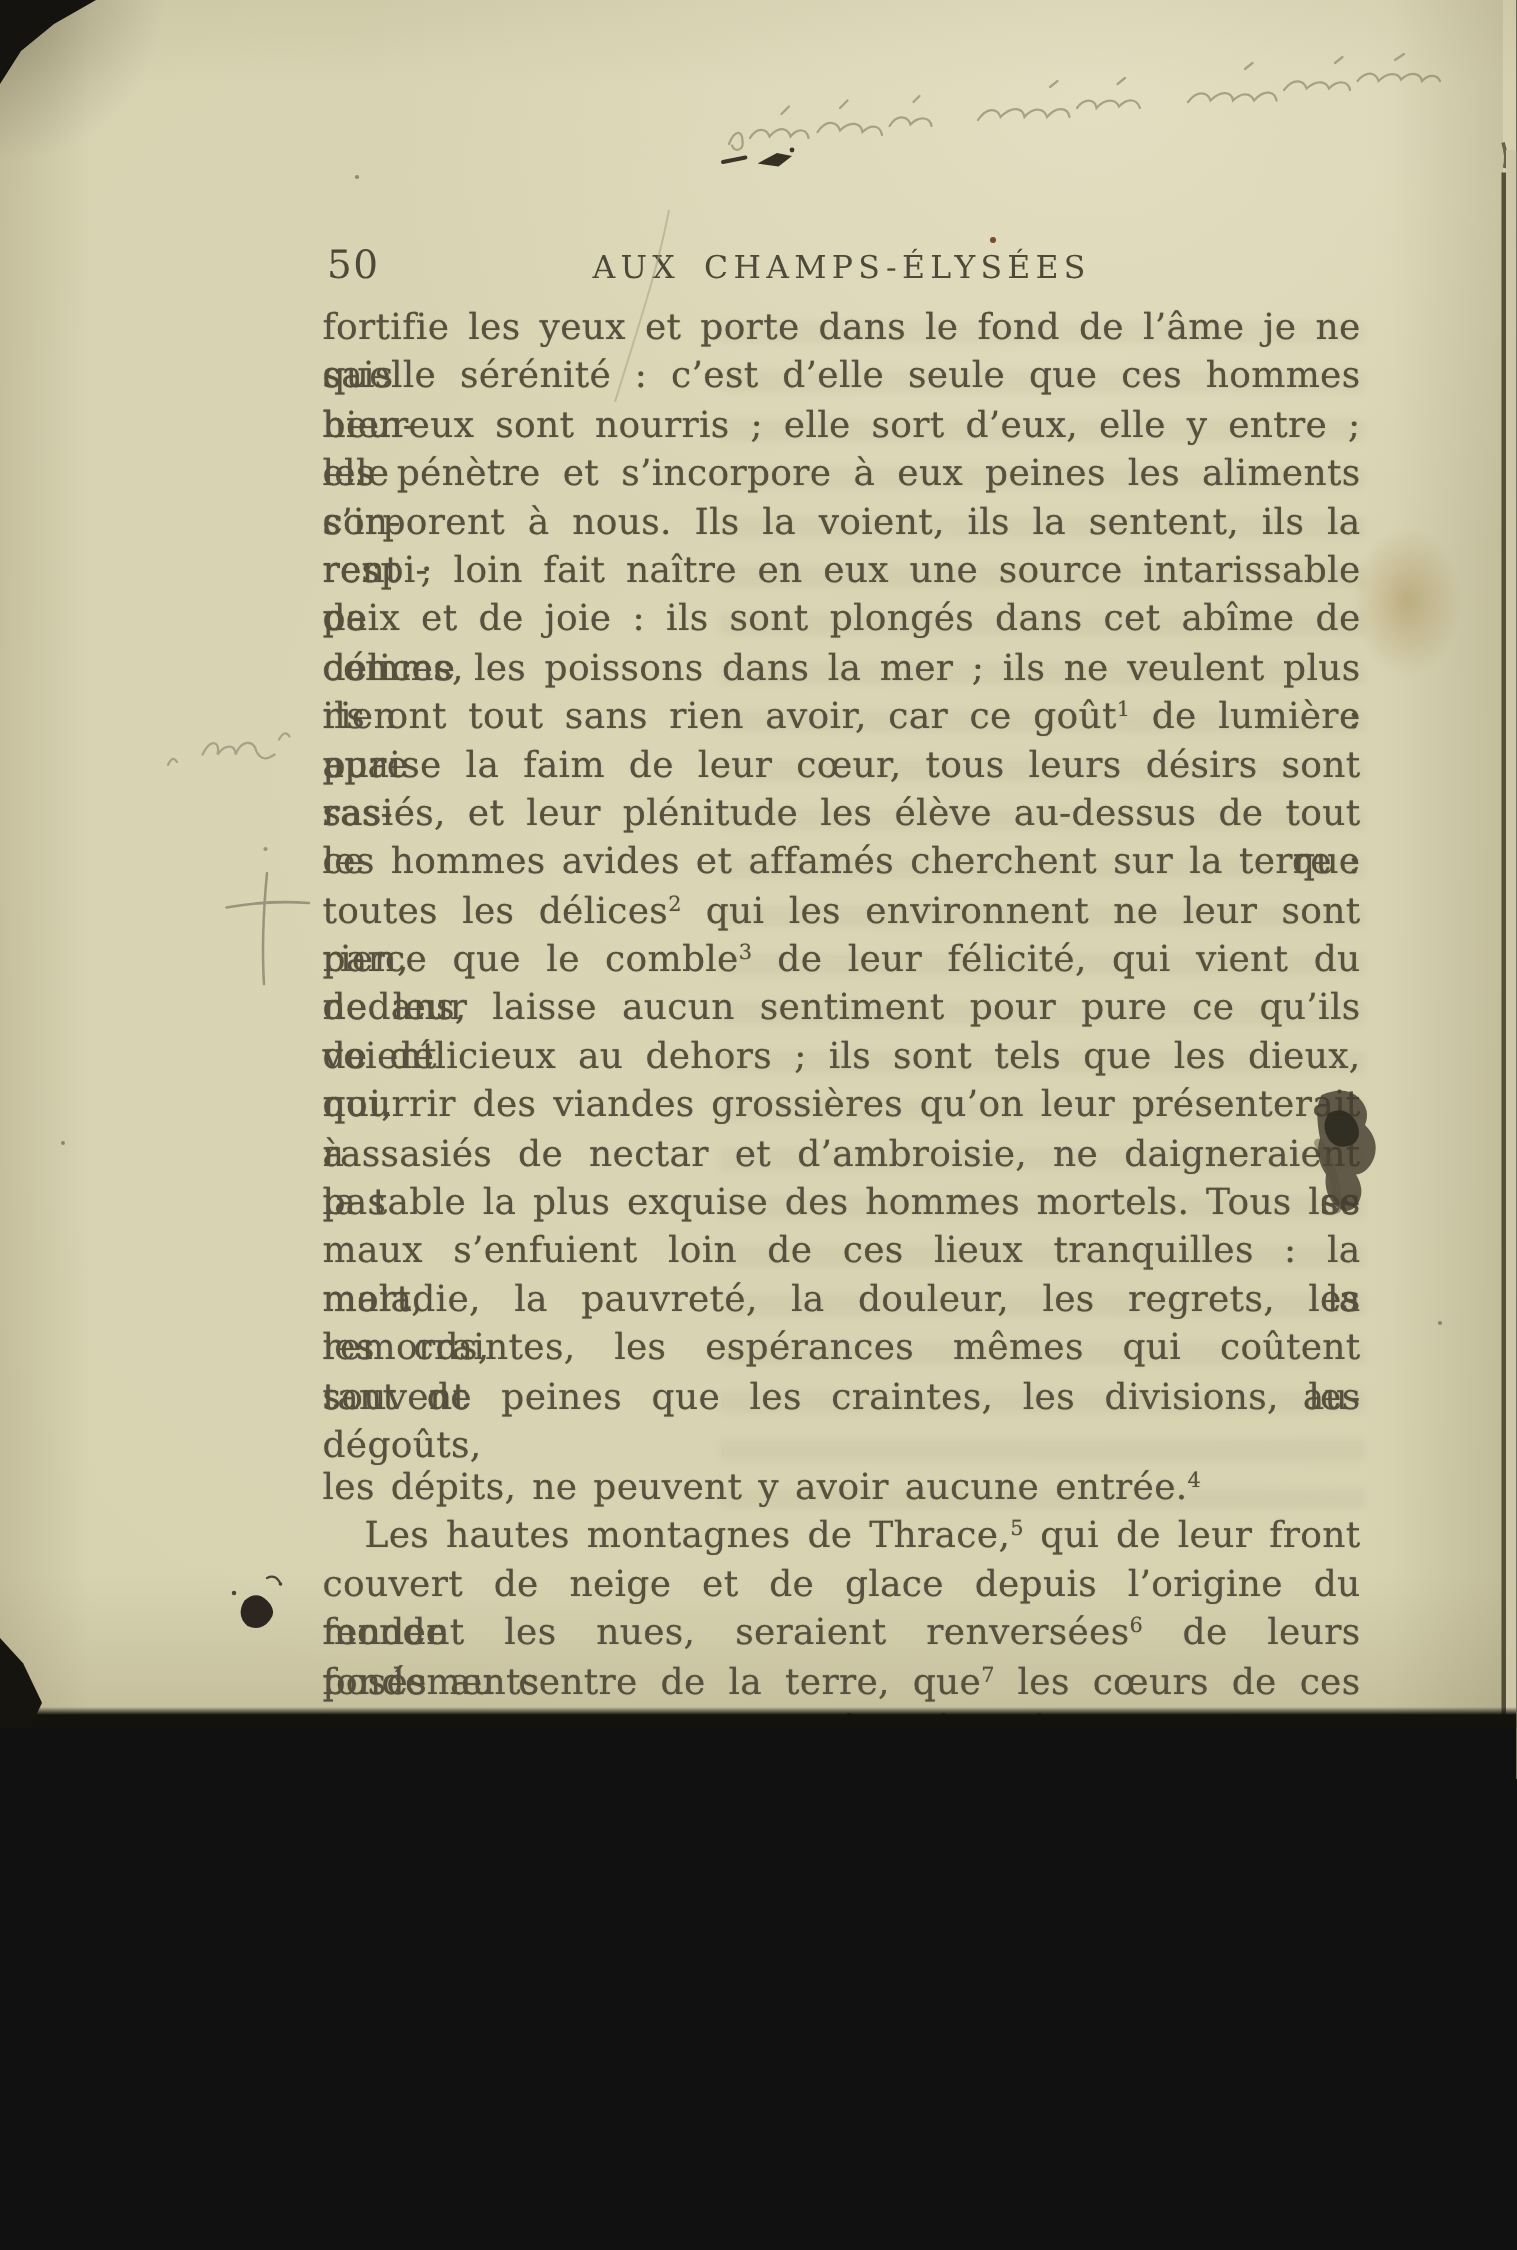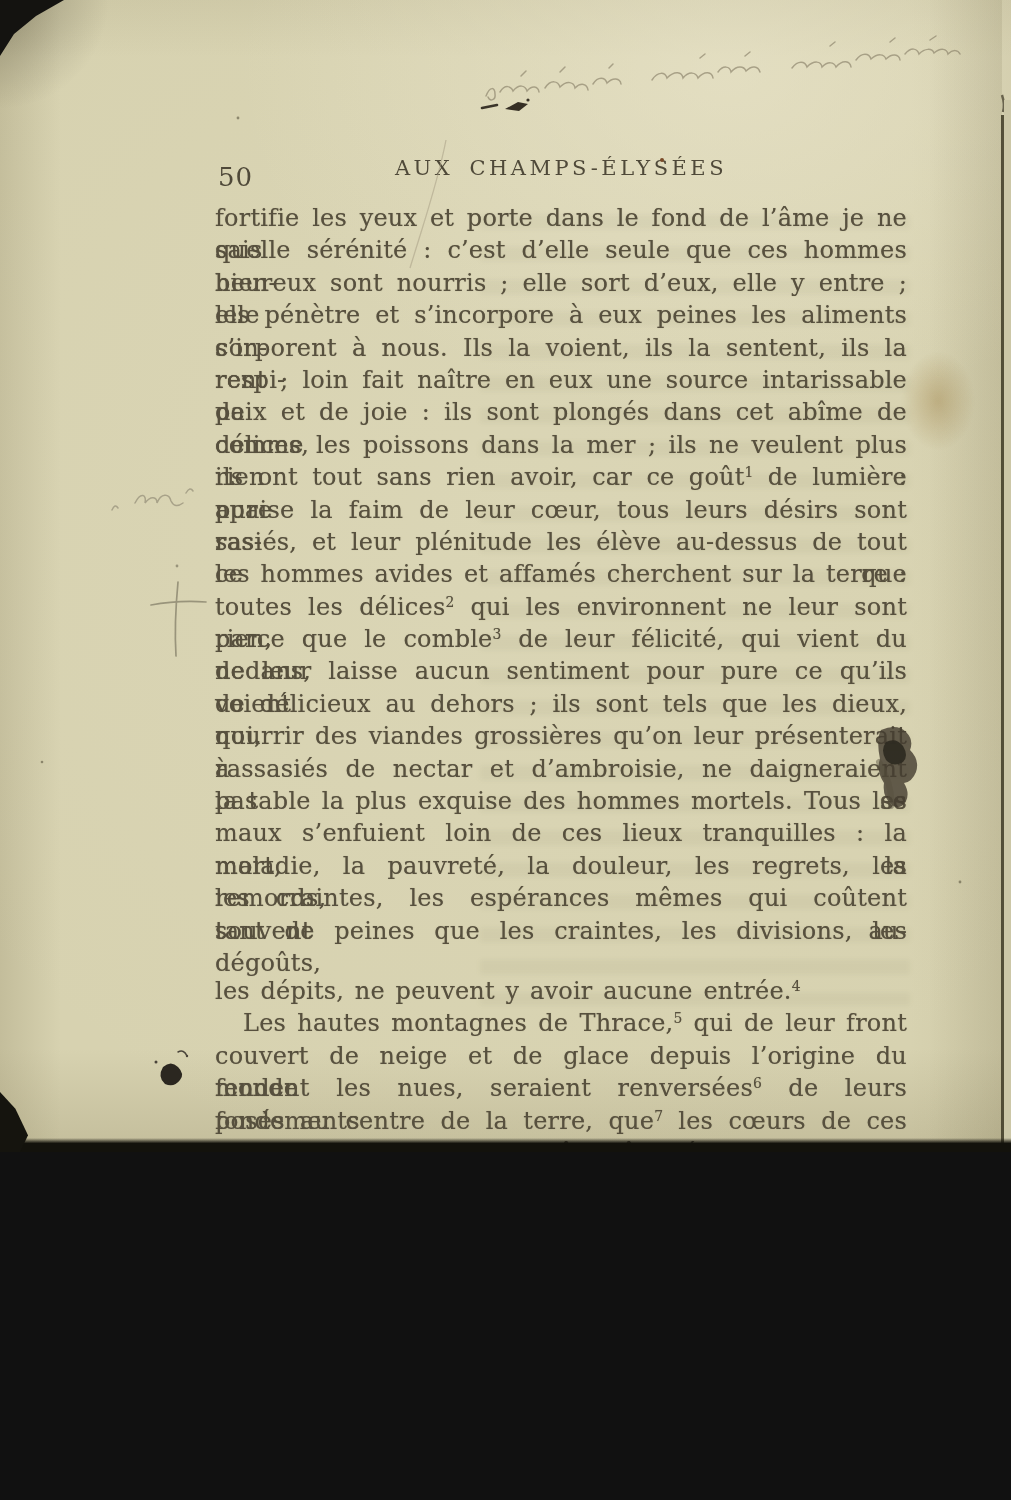--- a/index.html
+++ b/index.html
@@ -16,21 +16,21 @@
       linear-gradient(to right, rgba(125,115,80,.22), rgba(125,115,80,0) 6%),
       linear-gradient(to left, rgba(125,115,80,.10), rgba(125,115,80,0) 10%),
       linear-gradient(to top, rgba(125,115,80,.22), rgba(125,115,80,0) 9%),
       linear-gradient(to bottom, rgba(125,115,80,.10), rgba(125,115,80,0) 5%);
   }
   .ghost-text{position:absolute;left:480px;top:215px;width:430px;height:790px;pointer-events:none;
     background:repeating-linear-gradient(to bottom, rgba(110,108,72,.06) 0 14px, rgba(0,0,0,0) 14px 32.4px);
     filter:blur(2px);}
   
   .page-number{position:absolute;left:218px;top:162px;font-size:26px;color:#4f4939;letter-spacing:1px;}
-  .running-title{position:absolute;left:215px;top:156px;width:692px;text-align:center;
+  .running-title{position:absolute;left:215px;top:166px;width:692px;text-align:center;
     font-size:21px;color:#4f4939;letter-spacing:3.5px;word-spacing:6px;}
   
   .body-text{position:absolute;left:215px;top:202px;width:692px;
     font-size:24px;color:#57503e;letter-spacing:.2px;word-spacing:.12em;
     text-shadow:0 0 .7px rgba(87,80,62,.55);}
   .body-text .line{height:32.4px;line-height:32.4px;text-align:justify;text-align-last:justify;white-space:nowrap0;}
   .line.no-just{text-align-last:left;margin-top:28px;}
   .line.indent{text-indent:28px;}
   sup{font-size:58%;vertical-align:8px;line-height:0;letter-spacing:0;}
   

